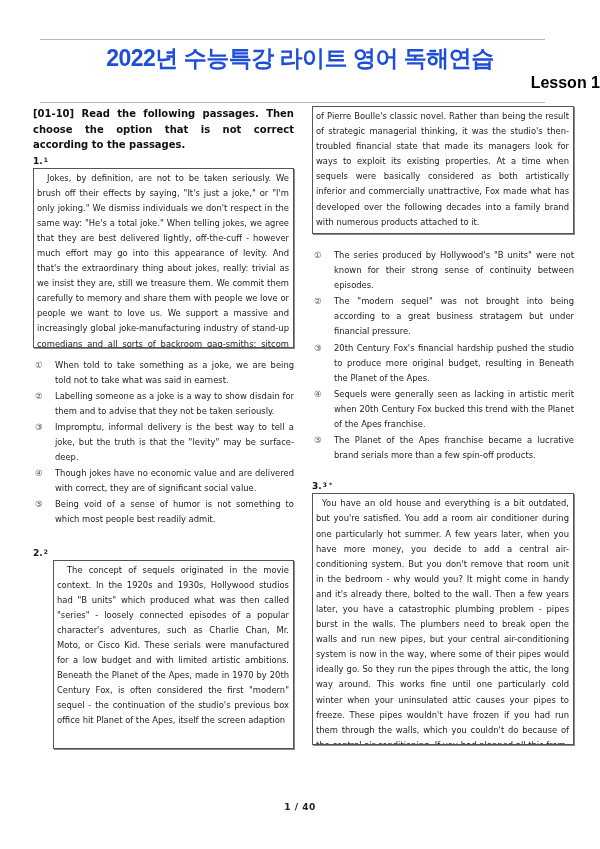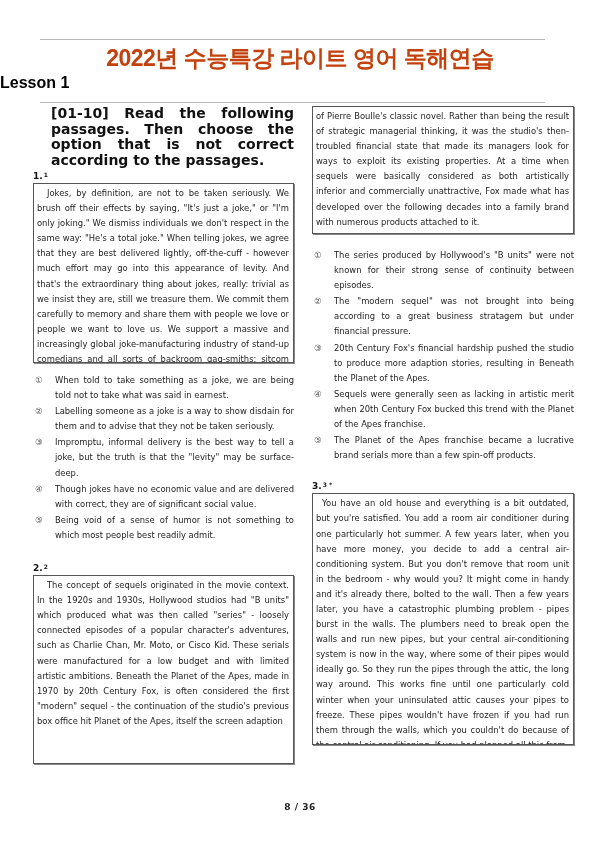--- a/index.html
+++ b/index.html
@@ -4,45 +4,45 @@
 <style>
   * { box-sizing: border-box; margin: 0; padding: 0; }
   html, body { width: 600px; height: 849px; background: #ffffff; overflow: hidden; }
   body { position: relative; font-family: "DejaVu Sans", "Liberation Sans", sans-serif; color: #1a1a1a; }
 
   .hr { position: absolute; left: 40px; width: 505px; height: 1px; background: #b8b8b8; }
   .hr.top { top: 39px; }
   .hr.bottom { top: 102px; }
 
   .title { position: absolute; top: 44px; left: 0; width: 600px; text-align: center;
-    font-family: "Liberation Sans", sans-serif; font-weight: 900; font-size: 23px; letter-spacing: -0.5px; color: #c2410c; line-height: 28px; }
-  .subtitle { position: absolute; top: 73px; left: 0; width: 600px; text-align: left;
+    font-family: "Liberation Sans", sans-serif; font-weight: 900; font-size: 23px; letter-spacing: -0.5px; color: #1d4ed8; line-height: 28px; }
+  .subtitle { position: absolute; top: 73px; left: 0; width: 600px; text-align: right;
     font-family: "Liberation Sans", sans-serif; font-weight: 700; font-size: 16px; color: #000; line-height: 20px; }
 
   .col { position: absolute; font-size: 8.4px; line-height: 15.1px; }
   .col.left { left: 33px; width: 261px; top: 106px; }
   .col.right { left: 312px; width: 262px; top: 106px; }
 
-  .instruction { font-weight: bold; font-size: 14px; line-height: 15.5px; color: #111; text-align: justify; margin-left: 18px; }
+  .instruction { font-weight: bold; font-size: 10px; line-height: 15.5px; color: #111; text-align: justify; }
   .qnum { font-weight: bold; font-size: 9px; line-height: 14px; color: #111; margin-top: 1px; }
   .qnum sup { font-size: 6px; vertical-align: top; position: relative; top: -1px; margin-left: 1px; font-weight: bold; }
 
   .passage { border: 1px solid #555; box-shadow: 1px 1px 0 #888; padding: 2px 4px 1px 3px; text-align: justify; text-align-last: left; color: #222; }
   .passage .indent { display: inline-block; width: 10px; }
 
   .options { list-style: none; margin-top: 10px; }
   .options li { display: flex; align-items: flex-start; margin-bottom: 1px; color: #222; }
   .options .mark { width: 22px; flex: 0 0 22px; font-size: 8.6px; color: #555; padding-left: 2px; }
   .options .otext { flex: 1; text-align: justify; text-align-last: left; }
 
   .qblock2 { margin-top: 18px; }
   .qblock3 { margin-top: 16px; }
 
   .left .p1 { height: 180px; overflow: hidden; }
-  .left .p2 { height: 189px; overflow: hidden; }
+  .left .p2 { height: 189px; overflow: hidden; margin-left: 20px; }
   .right .p2c { height: 128px; overflow: hidden; }
   .right .p3 { height: 252px; overflow: hidden; }
 
   .pager { position: absolute; top: 802px; left: 0; width: 600px; text-align: center; font-size: 9px; font-weight: bold; color: #222; letter-spacing: 0.5px; }
 </style>
 </head>
 <body>
 
 <div class="hr top"></div>
 <div class="title">2022년 수능특강 라이트 영어 독해연습</div>
@@ -91,31 +91,31 @@
     <li>
         <span class="mark">①</span>
         <span class="otext">The series produced by Hollywood's "B units" were not known for their strong sense of continuity between episodes.</span>
       </li>
     <li>
         <span class="mark">②</span>
         <span class="otext">The "modern sequel" was not brought into being according to a great business stratagem but under financial pressure.</span>
       </li>
     <li>
         <span class="mark">③</span>
-        <span class="otext">20th Century Fox's financial hardship pushed the studio to produce more adaption stories, resulting in Beneath the Planet of the Apes.</span>
+        <span class="otext">20th Century Fox's financial hardship pushed the studio to produce more original budget, resulting in Beneath the Planet of the Apes.</span>
       </li>
     <li>
         <span class="mark">④</span>
         <span class="otext">Sequels were generally seen as lacking in artistic merit when 20th Century Fox bucked this trend with the Planet of the Apes franchise.</span>
       </li>
     <li>
         <span class="mark">⑤</span>
         <span class="otext">The Planet of the Apes franchise became a lucrative brand serials more than a few spin-off products.</span>
       </li>
   </ul>
 
   <div class="qblock3">
     <div class="qnum"><span>3.</span><sup><span>3</span> <span>*</span></sup></div>
     <div class="passage p3"><span class="indent" style="width:6px"></span><span>You have an old house and everything is a bit outdated, but you're satisfied. You add a room air conditioner during one particularly hot summer. A few years later, when you have more money, you decide to add a central air-conditioning system. But you don't remove that room unit in the bedroom - why would you? It might come in handy and it's already there, bolted to the wall. Then a few years later, you have a catastrophic plumbing problem - pipes burst in the walls. The plumbers need to break open the walls and run new pipes, but your central air-conditioning system is now in the way, where some of their pipes would ideally go. So they run the pipes through the attic, the long way around. This works fine until one particularly cold winter when your uninsulated attic causes your pipes to freeze. These pipes wouldn't have frozen if you had run them through the walls, which you couldn't do because of the central air-conditioning. If you had planned all this from</span></div>
   </div>
 </div>
 
-<div class="pager">8 / 36</div>
+<div class="pager">1 / 40</div>
 
 </body></html>

